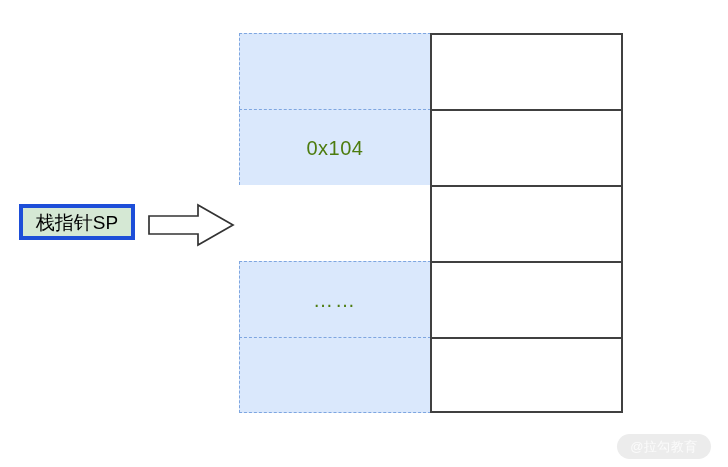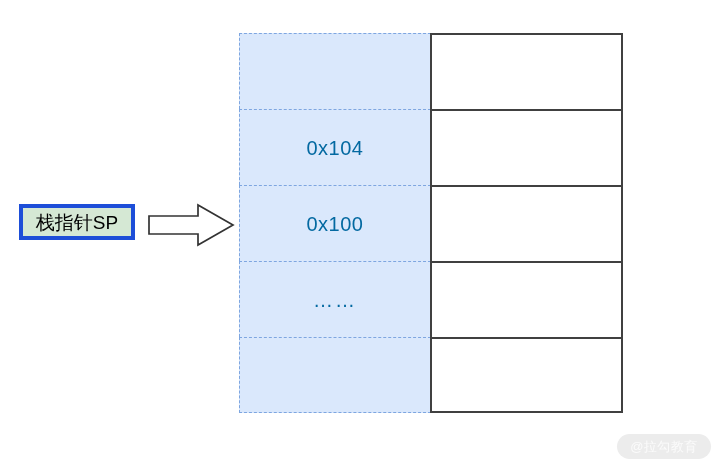--- a/index.html
+++ b/index.html
@@ -79,21 +79,21 @@
     border-bottom: none;
     display: flex;
     align-items: center;
     justify-content: center;
   }
   .stack-row:last-child .cell-left {
     border-bottom: 1.6px dashed #7ea6e0;
   }
   .cell-left-text {
     font-size: 20px;
-    color: #0369a1;
+    color: #4d7c0f;
     line-height: 1;
     letter-spacing: 0.5px;
     white-space: nowrap;
   }
   .cell-left-text.ellipsis {
     font-size: 20px;
     letter-spacing: 2px;
   }
   
   .cell-right {
@@ -155,23 +155,20 @@
     <div class="stack-row" style="top:76px;">
       <div class="cell cell-left">
         <span class="cell-left-text">0x104</span>
       </div>
       <div class="cell cell-right">
         <span></span>
       </div>
     </div>
 
     <div class="stack-row" style="top:152px;">
-      <div class="cell cell-left">
-        <span class="cell-left-text">0x100</span>
-      </div>
       <div class="cell cell-right">
         <span></span>
       </div>
     </div>
 
     <div class="stack-row" style="top:228px;">
       <div class="cell cell-left">
         <span class="cell-left-text ellipsis">……</span>
       </div>
       <div class="cell cell-right">

